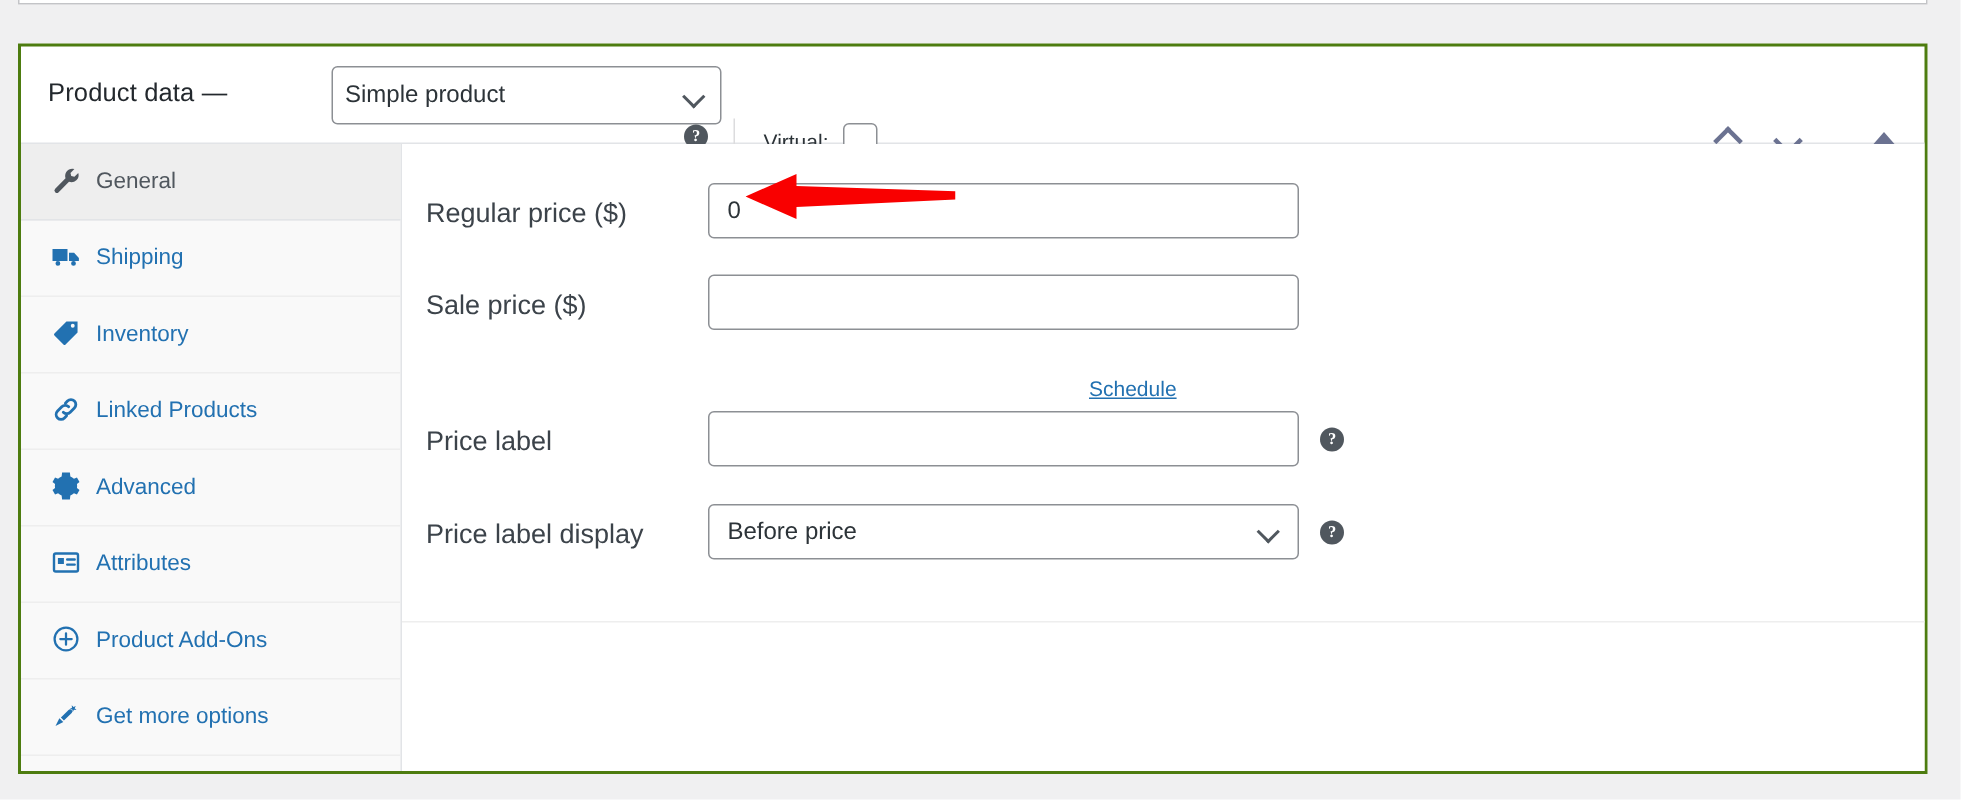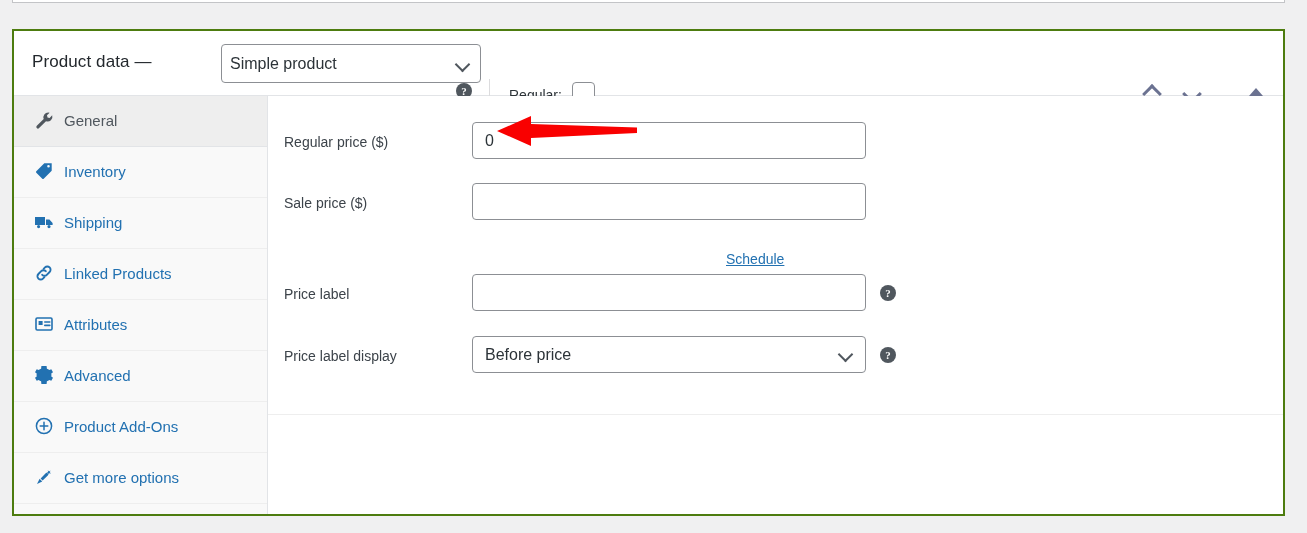--- a/index.html
+++ b/index.html
@@ -242,21 +242,21 @@
     position: absolute;
     left: 0;
     height: 40px;
   }
   .field-label {
     position: absolute;
     left: 16px;
     top: 0;
     width: 180px;
     line-height: 40px;
-    font-size: 14px;
+    font-size: 18px;
     color: #3c434a;
     white-space: nowrap;
   }
   .field-input {
     position: absolute;
     left: 204px;
     top: 0;
     width: 394px;
     height: 37px;
     border: 1px solid #8c8f94;
@@ -332,21 +332,21 @@
       <span>Simple product</span>
       <span id="product-type-chevron">
           <i class="chev"></i>
         </span>
     </div>
 
     <span id="header-helptip" class="helptip">?</span>
     <div id="header-divider"></div>
 
     <div id="virtual-group" class="cb-group">
-      <span class="cb-label">Regular:</span>
+      <span class="cb-label">Virtual:</span>
       <span class="checkbox-box"></span>
     </div>
 
 
     <div id="sort-handles">
       <span id="sort-up" class="sort-chevron">
           <i></i>
         </span>
       <span id="sort-down" class="sort-chevron">
           <i></i>
@@ -364,64 +364,64 @@
           <svg viewBox="0 0 20 20" width="20" height="20" fill="currentColor">
               <path d="M14.2 2.5a4.8 4.8 0 0 0-4.5 6.4L2.8 15.8a1.6 1.6 0 0 0 2.3 2.3l6.9-6.9a4.8 4.8 0 0 0 6.2-5.9l-2.6 2.6-2.1-.5-.5-2.1 2.6-2.6a4.8 4.8 0 0 0-1.4-.2z"></path>
             </svg>
         </span>
         <span class="tab-label">General</span>
       </div>
 
       <div class="tab-item">
         <span class="tab-icon">
           <svg viewBox="0 0 20 20" width="20" height="20" fill="currentColor">
+              <path d="M1 5h10v8H1zM12 7.5h3.4L18.6 11v2H12zM4.6 16.2a1.6 1.6 0 1 0 0-3.2 1.6 1.6 0 0 0 0 3.2zM15 16.2a1.6 1.6 0 1 0 0-3.2 1.6 1.6 0 0 0 0 3.2z"></path>
+            </svg>
+        </span>
+        <span class="tab-label">Shipping</span>
+      </div>
+
+      <div class="tab-item">
+        <span class="tab-icon">
+          <svg viewBox="0 0 20 20" width="20" height="20" fill="currentColor">
               <path d="M10.3 2.3 2.3 10.3a1 1 0 0 0 0 1.4l6 6a1 1 0 0 0 1.4 0l8-8V2.3zm4.2 4.2a1.3 1.3 0 1 1 0-2.6 1.3 1.3 0 0 1 0 2.6z"></path>
             </svg>
         </span>
         <span class="tab-label">Inventory</span>
-      </div>
-
-      <div class="tab-item">
-        <span class="tab-icon">
-          <svg viewBox="0 0 20 20" width="20" height="20" fill="currentColor">
-              <path d="M1 5h10v8H1zM12 7.5h3.4L18.6 11v2H12zM4.6 16.2a1.6 1.6 0 1 0 0-3.2 1.6 1.6 0 0 0 0 3.2zM15 16.2a1.6 1.6 0 1 0 0-3.2 1.6 1.6 0 0 0 0 3.2z"></path>
-            </svg>
-        </span>
-        <span class="tab-label">Shipping</span>
       </div>
 
       <div class="tab-item">
         <span class="tab-icon">
           <svg viewBox="0 0 20 20" width="20" height="20" fill="none" stroke="currentColor" stroke-width="1.9" stroke-linecap="round">
               <path d="M8.2 11.8a3.2 3.2 0 0 0 4.6 0l2.8-2.8a3.2 3.2 0 1 0-4.6-4.6L9.6 5.8"></path>
               <path d="M11.8 8.2a3.2 3.2 0 0 0-4.6 0l-2.8 2.8a3.2 3.2 0 1 0 4.6 4.6l1.4-1.4"></path>
             </svg>
         </span>
         <span class="tab-label">Linked Products</span>
+      </div>
+
+      <div class="tab-item">
+        <span class="tab-icon">
+          <svg viewBox="0 0 20 20" width="20" height="20" fill="currentColor">
+              <path d="M10 6.6a3.4 3.4 0 1 0 0 6.8 3.4 3.4 0 0 0 0-6.8zm0 5a1.6 1.6 0 1 1 0-3.2 1.6 1.6 0 0 1 0 3.2z"></path>
+              <path d="M17.3 11.4a7.6 7.6 0 0 0 0-2.8l1.7-1.3-1.7-3-2 .8a7.3 7.3 0 0 0-2.4-1.4L12.6 1H7.4l-.3 2.7c-.9.3-1.7.8-2.4 1.4l-2-.8-1.7 3 1.7 1.3a7.6 7.6 0 0 0 0 2.8L1 12.7l1.7 3 2-.8c.7.6 1.5 1.1 2.4 1.4l.3 2.7h5.2l.3-2.7c.9-.3 1.7-.8 2.4-1.4l2 .8 1.7-3z"></path>
+            </svg>
+        </span>
+        <span class="tab-label">Advanced</span>
       </div>
 
       <div class="tab-item">
         <span class="tab-icon">
           <svg viewBox="0 0 20 20" width="20" height="20" fill="none" stroke="currentColor" stroke-width="1.6">
               <rect x="2" y="4" width="16" height="12" rx="1.2"></rect>
               <rect x="4.6" y="7" width="4" height="4" fill="currentColor" stroke="none"></rect>
               <path d="M10.8 8h5M10.8 11.4h5" stroke-linecap="round"></path>
             </svg>
         </span>
         <span class="tab-label">Attributes</span>
-      </div>
-
-      <div class="tab-item">
-        <span class="tab-icon">
-          <svg viewBox="0 0 20 20" width="20" height="20" fill="currentColor">
-              <path d="M10 6.6a3.4 3.4 0 1 0 0 6.8 3.4 3.4 0 0 0 0-6.8zm0 5a1.6 1.6 0 1 1 0-3.2 1.6 1.6 0 0 1 0 3.2z"></path>
-              <path d="M17.3 11.4a7.6 7.6 0 0 0 0-2.8l1.7-1.3-1.7-3-2 .8a7.3 7.3 0 0 0-2.4-1.4L12.6 1H7.4l-.3 2.7c-.9.3-1.7.8-2.4 1.4l-2-.8-1.7 3 1.7 1.3a7.6 7.6 0 0 0 0 2.8L1 12.7l1.7 3 2-.8c.7.6 1.5 1.1 2.4 1.4l.3 2.7h5.2l.3-2.7c.9-.3 1.7-.8 2.4-1.4l2 .8 1.7-3z"></path>
-            </svg>
-        </span>
-        <span class="tab-label">Advanced</span>
       </div>
 
       <div class="tab-item">
         <span class="tab-icon">
           <svg viewBox="0 0 20 20" width="20" height="20" fill="none" stroke="currentColor" stroke-width="1.5">
               <circle cx="10" cy="10" r="7.6"></circle>
               <path d="M10 6.2v7.6M6.2 10h7.6" stroke-linecap="round"></path>
             </svg>
         </span>
         <span class="tab-label">Product Add-Ons</span>

